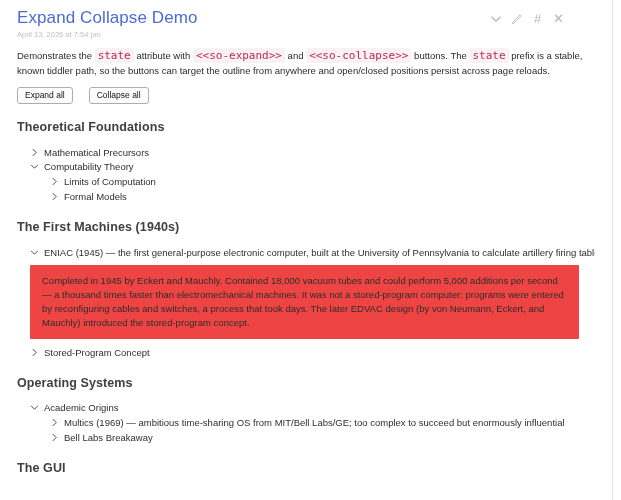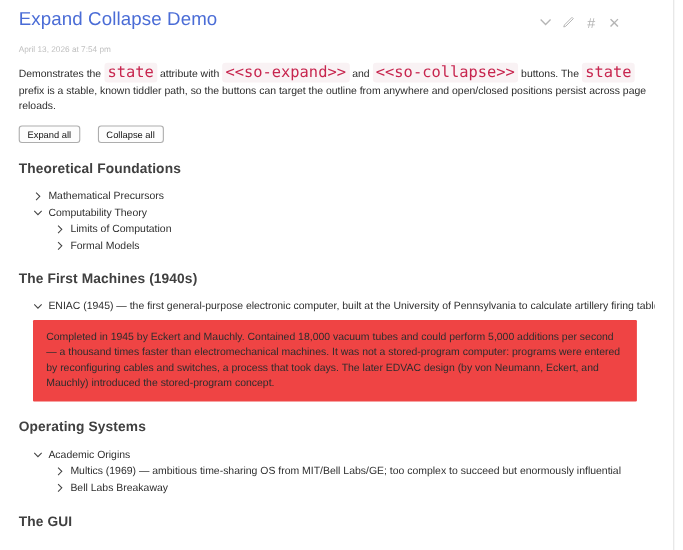--- a/index.html
+++ b/index.html
@@ -11,51 +11,51 @@
     position: relative;
     overflow: hidden;
   }
   .story-divider {
     position: absolute; left: 612px; top: 0;
     width: 1px; height: 500px; background: #e3e3e3;
   }
   .content { padding: 7px 17px 0 17px; width: 612px; }
 
   
-  .title-row { display: flex; justify-content: space-between; align-items: center; }
+  .title-row { display: flex; justify-content: space-between; align-items: flex-start; }
   .tiddler-title {
     font-size: 17px; font-weight: 400; color: #4a6cd6; line-height: 1.25;
     letter-spacing: 0.1px;
   }
   .tiddler-controls {
     display: flex; gap: 8px; align-items: center;
     color: #b5b5b5; margin-top: 5px; margin-right: 30px;
   }
   .tiddler-controls .ctrl {
     width: 13px; height: 13px; display: inline-flex;
     align-items: center; justify-content: center;
     font-size: 13px; line-height: 1; cursor: pointer;
   }
   .tiddler-controls svg { display: block; }
-  .subtitle { margin-top: 12px; font-size: 7.5px; color: #c0c0c0; }
+  .subtitle { margin-top: 2px; font-size: 7.5px; color: #c0c0c0; }
   .tag-pill {
     display: inline-block; margin-top: 5px;
     background: #e9c158; color: #5d4a05;
     font-size: 7.5px; line-height: 1;
     padding: 3px 7px 3px 7px; border-radius: 8px;
   }
 
   
   .intro {
     margin-top: 10px; font-size: 9.5px; line-height: 14.5px;
     color: #2b2b2b; max-width: 580px;
   }
   .code {
     font-family: "DejaVu Sans Mono", monospace;
-    font-size: 14px; color: #c7254e; background: #f9f2f4;
+    font-size: 11px; color: #c7254e; background: #f9f2f4;
     padding: 1px 3px; border-radius: 3px; white-space: nowrap;
   }
 
   
   .btn-row { margin-top: 9px; display: flex; gap: 16px; }
   .btn {
     font-family: "Liberation Sans", sans-serif;
     font-size: 8.5px; color: #111;
     background: #fdfdfd; border: 1px solid #adadad; border-radius: 3px;
     padding: 3px 7px; line-height: 1; cursor: pointer;
@@ -160,20 +160,30 @@
       <li class="toggle-row lvl1">
         <span class="chev">
             <svg width="9" height="9" viewBox="0 0 16 16">
               <polyline points="2,5 8,11 14,5" fill="none" stroke="#444" stroke-width="1.7"></polyline>
             </svg>
           </span>
         <span>ENIAC (1945) — the first general-purpose electronic computer, built at the University of Pennsylvania to calculate artillery firing tables</span>
       </li>
     </ul>
     <div class="note-box">Completed in 1945 by Eckert and Mauchly. Contained 18,000 vacuum tubes and could perform 5,000 additions per second — a thousand times faster than electromechanical machines. It was not a stored-program computer: programs were entered by reconfiguring cables and switches, a process that took days. The later EDVAC design (by von Neumann, Eckert, and Mauchly) introduced the stored-program concept.</div>
+    <ul class="outline">
+      <li class="toggle-row lvl1">
+        <span class="chev">
+            <svg width="9" height="9" viewBox="0 0 16 16">
+              <polyline points="5,2 11,8 5,14" fill="none" stroke="#444" stroke-width="1.7"></polyline>
+            </svg>
+          </span>
+        <span>Stored-Program Concept</span>
+      </li>
+    </ul>
   </div>
 
   <div class="section">
     <h2>Operating Systems</h2>
     <ul class="outline">
       <li class="toggle-row lvl1">
         <span class="chev">
             <svg width="9" height="9" viewBox="0 0 16 16">
               <polyline points="2,5 8,11 14,5" fill="none" stroke="#444" stroke-width="1.7"></polyline>
             </svg>

